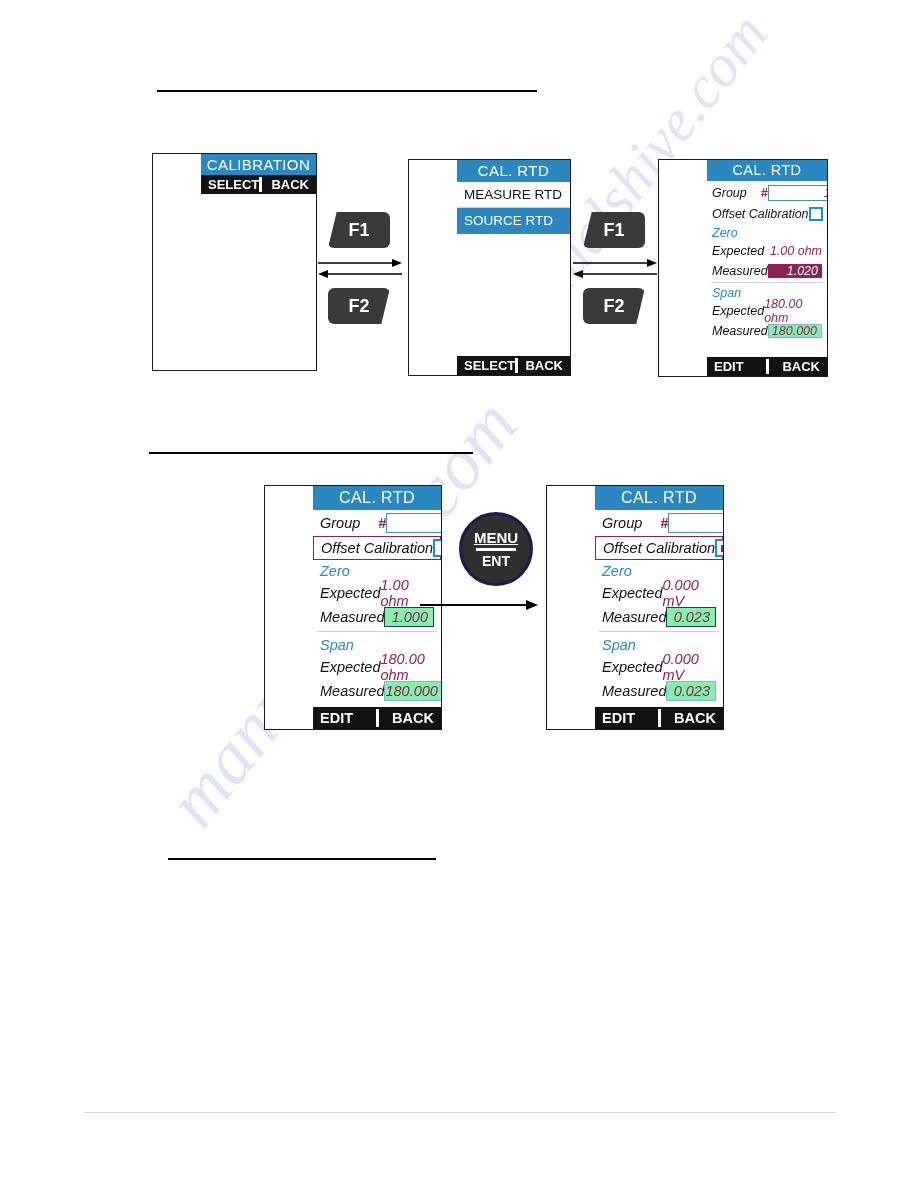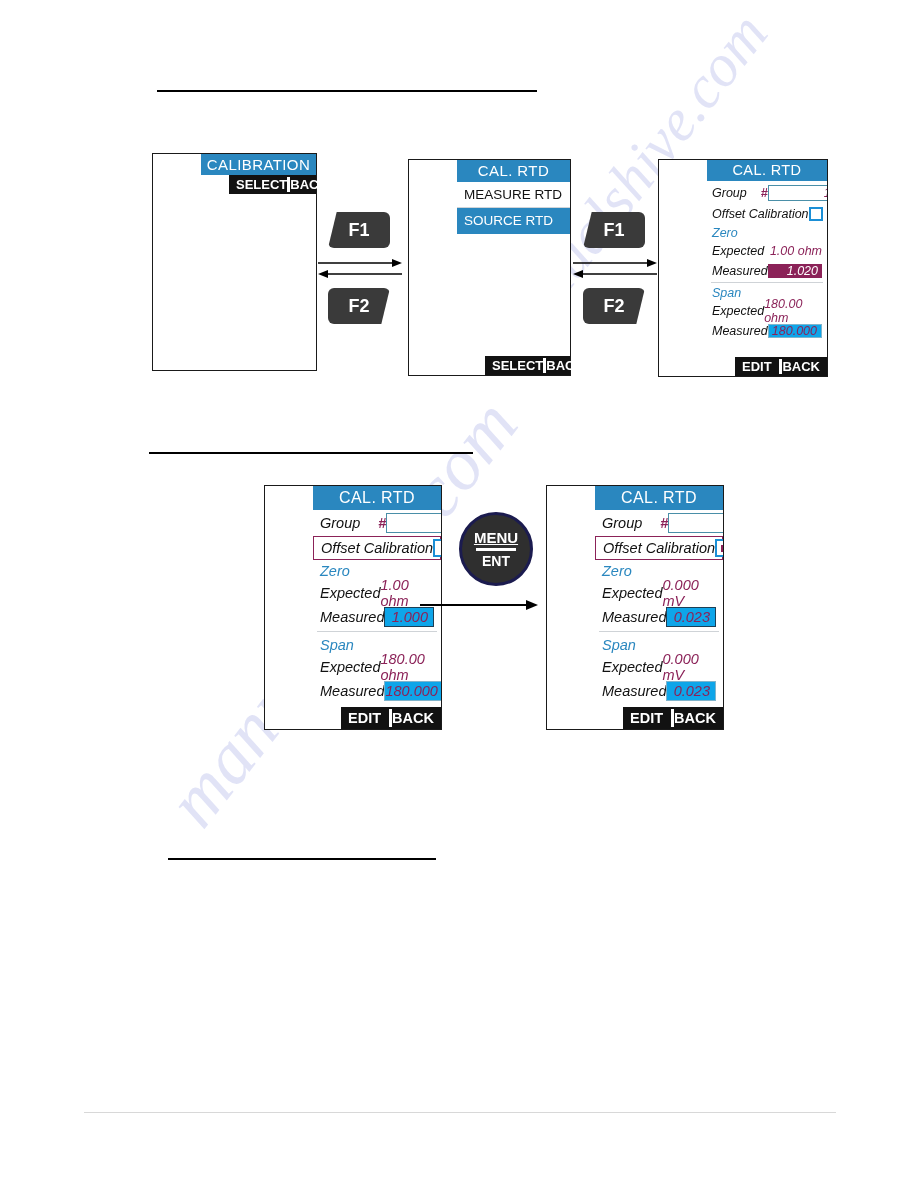--- a/index.html
+++ b/index.html
@@ -88,21 +88,20 @@
     overflow: hidden;
   }
   .panel-footer {
     flex: 0 0 auto;
     background: #121212;
     color: #ffffff;
     display: flex;
     align-items: center;
     font-weight: 700;
     box-sizing: border-box;
-    margin-left: 28px;
   }
   .footer-left {
     flex: 1 1 0;
     text-align: left;
     padding-left: 7px;
     box-sizing: border-box;
   }
   .footer-sep {
     width: 3px;
     background: #ffffff;
@@ -242,21 +241,21 @@
     width: 50%;
     height: 50%;
   }
 
   .sec-label { color: #2a87bf; }
   .divider { height: 1px; background: #cfd3d7; margin: 0 4px; }
 
   .exp-val { color: #8b2258; }
   .meas-box {
     color: #8b2258;
-    background: #0ea5e9;
+    background: #86efac;
     text-align: right;
     box-sizing: border-box;
     display: flex;
     align-items: center;
     justify-content: flex-end;
   }
   .meas-box.dark-border { border: 1.5px solid #1d3f55; }
   .meas-box.light-border { border: 1.5px solid #7fb4cc; }
   .meas-box.filled {
     background: #8b2258;

